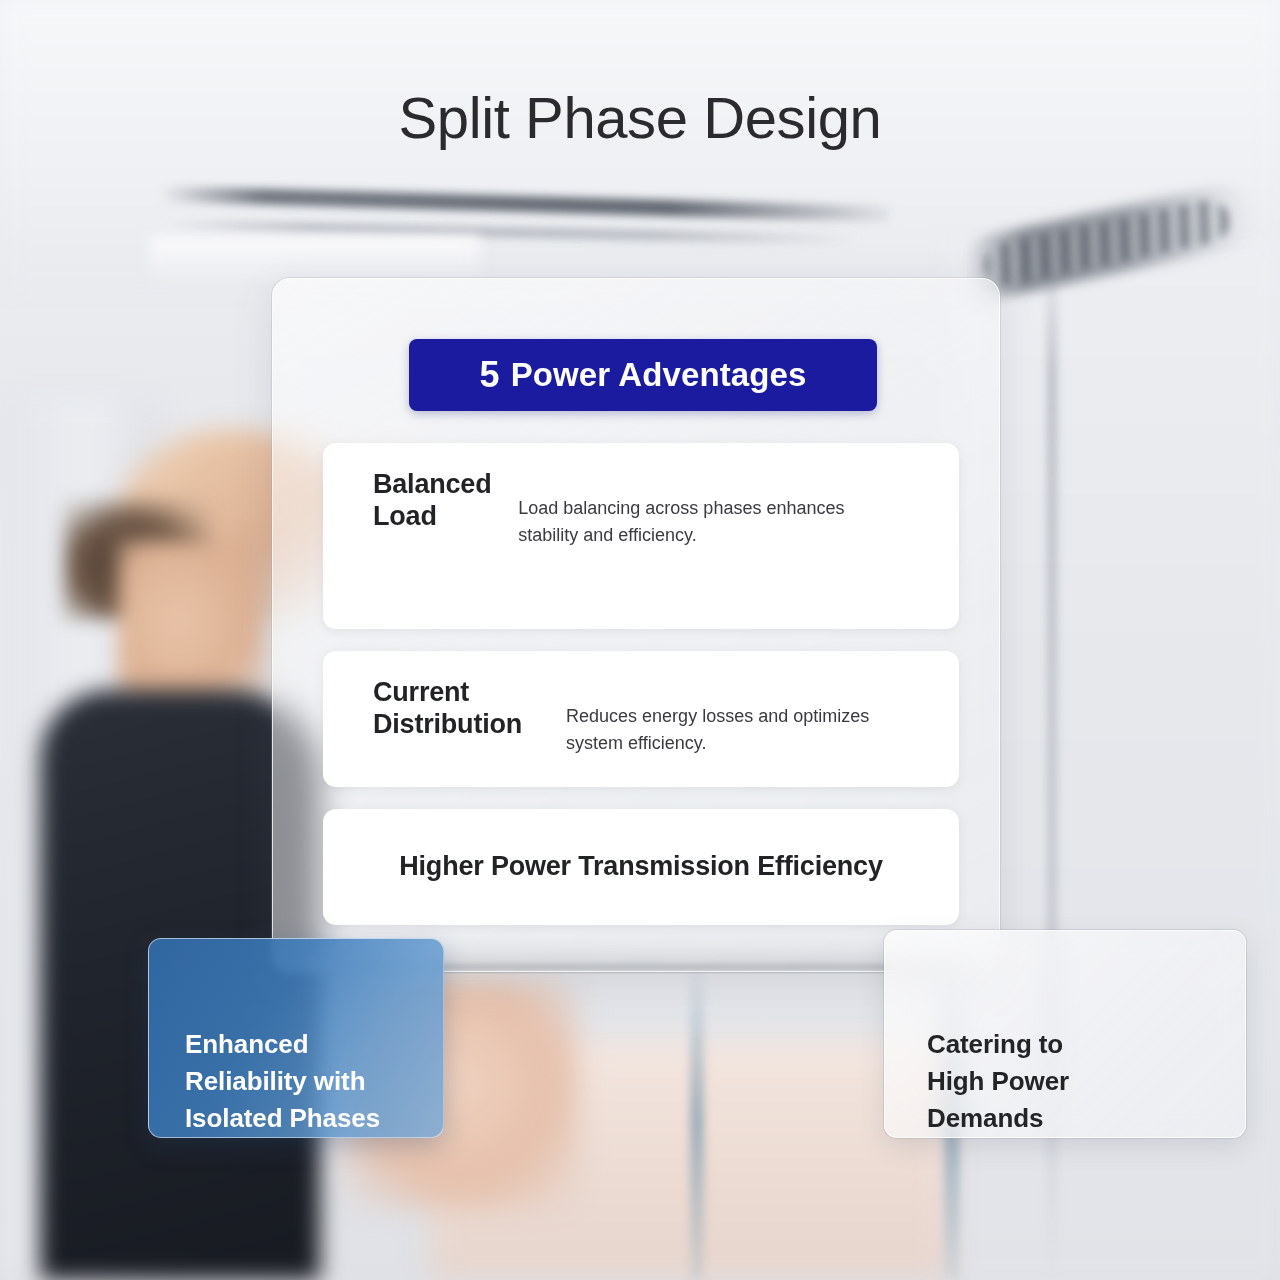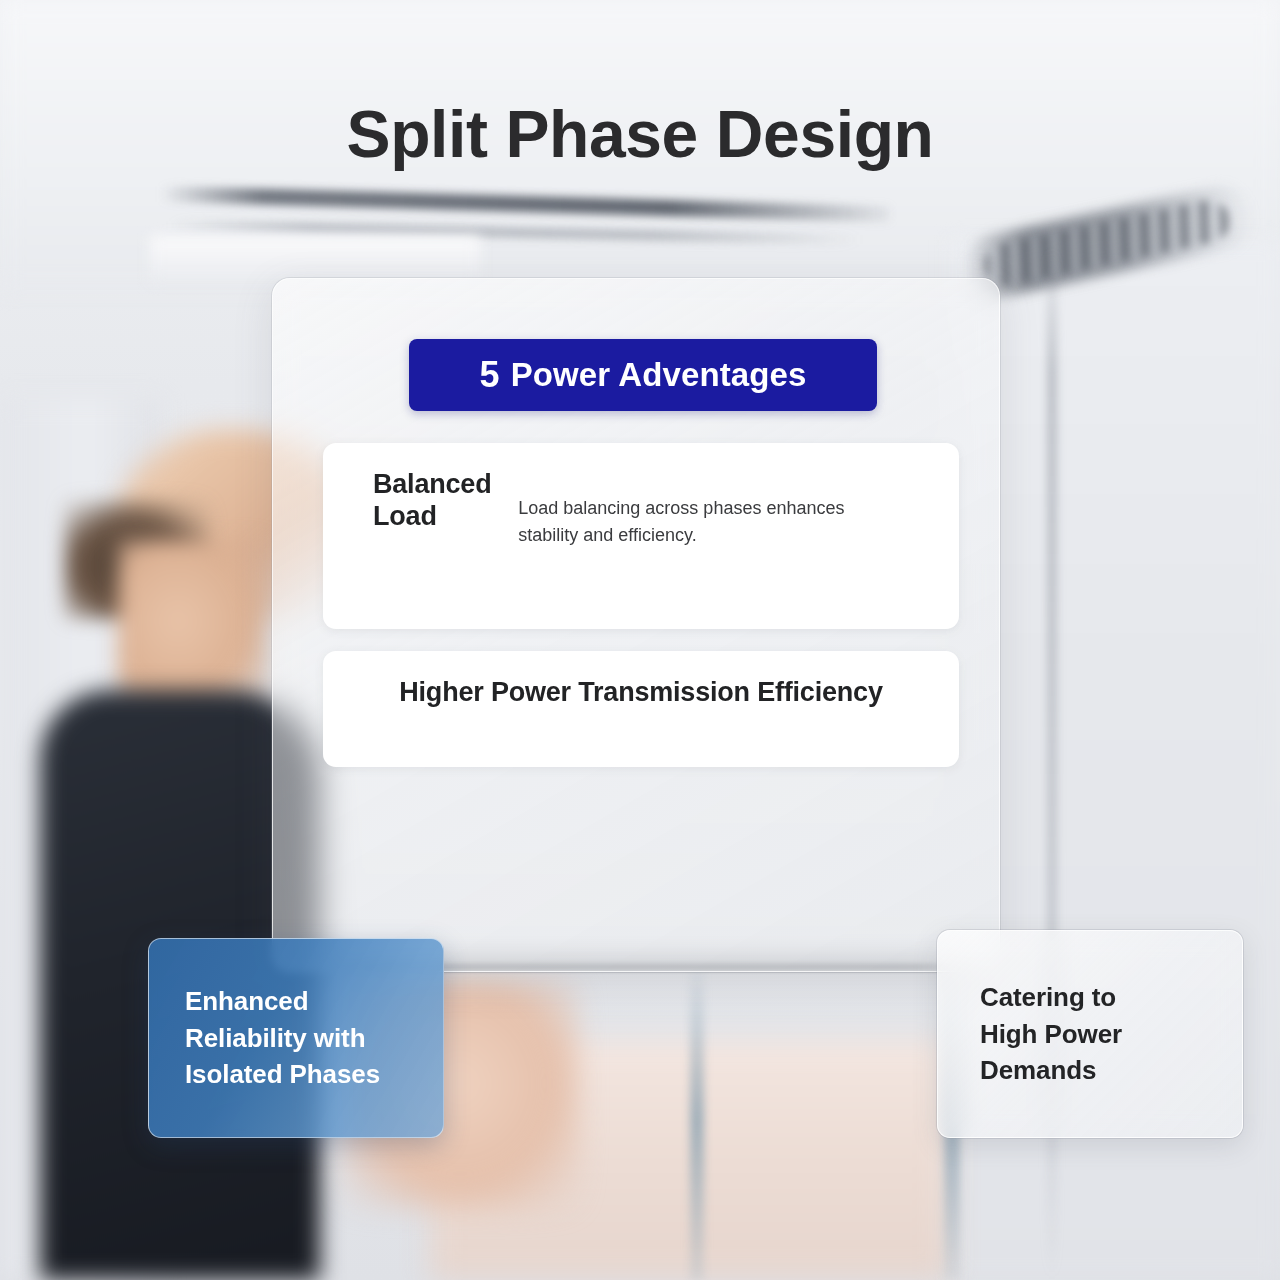--- a/index.html
+++ b/index.html
@@ -137,23 +137,23 @@
     filter:blur(2px);
   }
   .bg-pillow {
     position:absolute; left:300px; top:440px; width:160px; height:160px;
     background:radial-gradient(circle at 50% 50%,rgba(238,205,200,.75),rgba(240,220,215,0) 70%);
     filter:blur(16px);
   }
 
   
   .title {
-    position:absolute; left:0; top:96px; width:100%;
+    position:absolute; left:0; top:84px; width:100%;
     text-align:center;
-    font-size:66px; font-weight:bold; letter-spacing:-0.4px;
+    font-size:58px; font-weight:normal; letter-spacing:-0.4px;
     color:#2b2b2d;
   }
 
   
   .panel {
     position:absolute; left:272px; top:278px; width:728px; height:694px;
     border-radius:18px;
     background:linear-gradient(150deg,rgba(255,255,255,.62),rgba(246,247,249,.5) 45%,rgba(238,240,243,.55));
     border:1px solid rgba(255,255,255,.75);
     box-shadow:0 0 0 1px rgba(140,145,155,.22), 0 10px 40px rgba(90,95,105,.14);
@@ -179,60 +179,60 @@
   .card {
     background:#fff;
     border-radius:13px;
     box-shadow:0 2px 10px rgba(80,86,96,.10);
     margin-bottom:22px;
     padding:26px 50px 26px 50px;
     display:flex; flex-direction:row; justify-content:center;
   }
   .card.c1 { height:186px; }
   .card.c2 { height:136px; }
-  .card.c3 { height:116px; }
+  .card.c3 { height:116px;align-items:center; }
 
   .card-title {
     font-size:27px; font-weight:bold; color:#222325;
     letter-spacing:-0.2px;
     line-height:1.18;
   }
   .card-desc {
     margin-top:26px;
     font-size:18px; font-weight:normal; color:#3a3b3e;
     line-height:1.5;
     max-width:530px;
   }
   .card.c2 .card-desc { max-width:580px; }
 
   
   .callout {
     position:absolute;
     border-radius:13px;
-    display:flex; align-items:center;
+    display:flex; align-items:flex-end;
     padding:0 34px;
   }
   .callout-text {
     font-size:26px; font-weight:bold; line-height:1.42;
     letter-spacing:-0.1px;
     white-space:pre-line;
   }
 
   .callout.blue {
     left:148px; top:938px; width:296px; height:200px;
     background:linear-gradient(120deg,rgba(50,108,170,.92) 0%,rgba(62,124,186,.88) 40%,rgba(96,152,206,.85) 70%,rgba(120,168,214,.82) 100%);
     border:1px solid rgba(255,255,255,.55);
     box-shadow:0 8px 26px rgba(40,70,110,.28);
     backdrop-filter:blur(5px);
     -webkit-backdrop-filter:blur(5px);
   }
   .callout.blue .callout-text { color:#ffffff; padding-left:2px; }
 
   .callout.glass {
-    left:937px; top:930px; width:306px; height:208px;
+    left:884px; top:930px; width:362px; height:208px;
     background:linear-gradient(135deg,rgba(255,255,255,.74),rgba(248,249,251,.6) 50%,rgba(240,242,245,.66));
     border:1px solid rgba(255,255,255,.8);
     box-shadow:0 0 0 1px rgba(140,145,155,.25), 0 8px 26px rgba(90,95,105,.16);
     backdrop-filter:blur(11px);
     -webkit-backdrop-filter:blur(11px);
   }
   .callout.glass .callout-text { color:#232426; padding-left:8px; }
 </style>
 </head>
 <body>
@@ -269,20 +269,24 @@
       <span>Power Adventages</span>
     </div>
 
     <div class="cards">
 
       <div class="card c1">
         <div class="card-title">Balanced Load</div>
         <div class="card-desc">Load balancing across phases enhances stability and efficiency.</div>
       </div>
 
+      <div class="card c2">
+        <div class="card-title">Current Distribution</div>
+        <div class="card-desc">Reduces energy losses and optimizes system efficiency.</div>
+      </div>
 
       <div class="card c3">
         <div class="card-title">Higher Power Transmission Efficiency</div>
       </div>
 
     </div>
   </div>
 
   <div class="callout blue" id="callout-blue">
     <div class="callout-text">Enhanced

